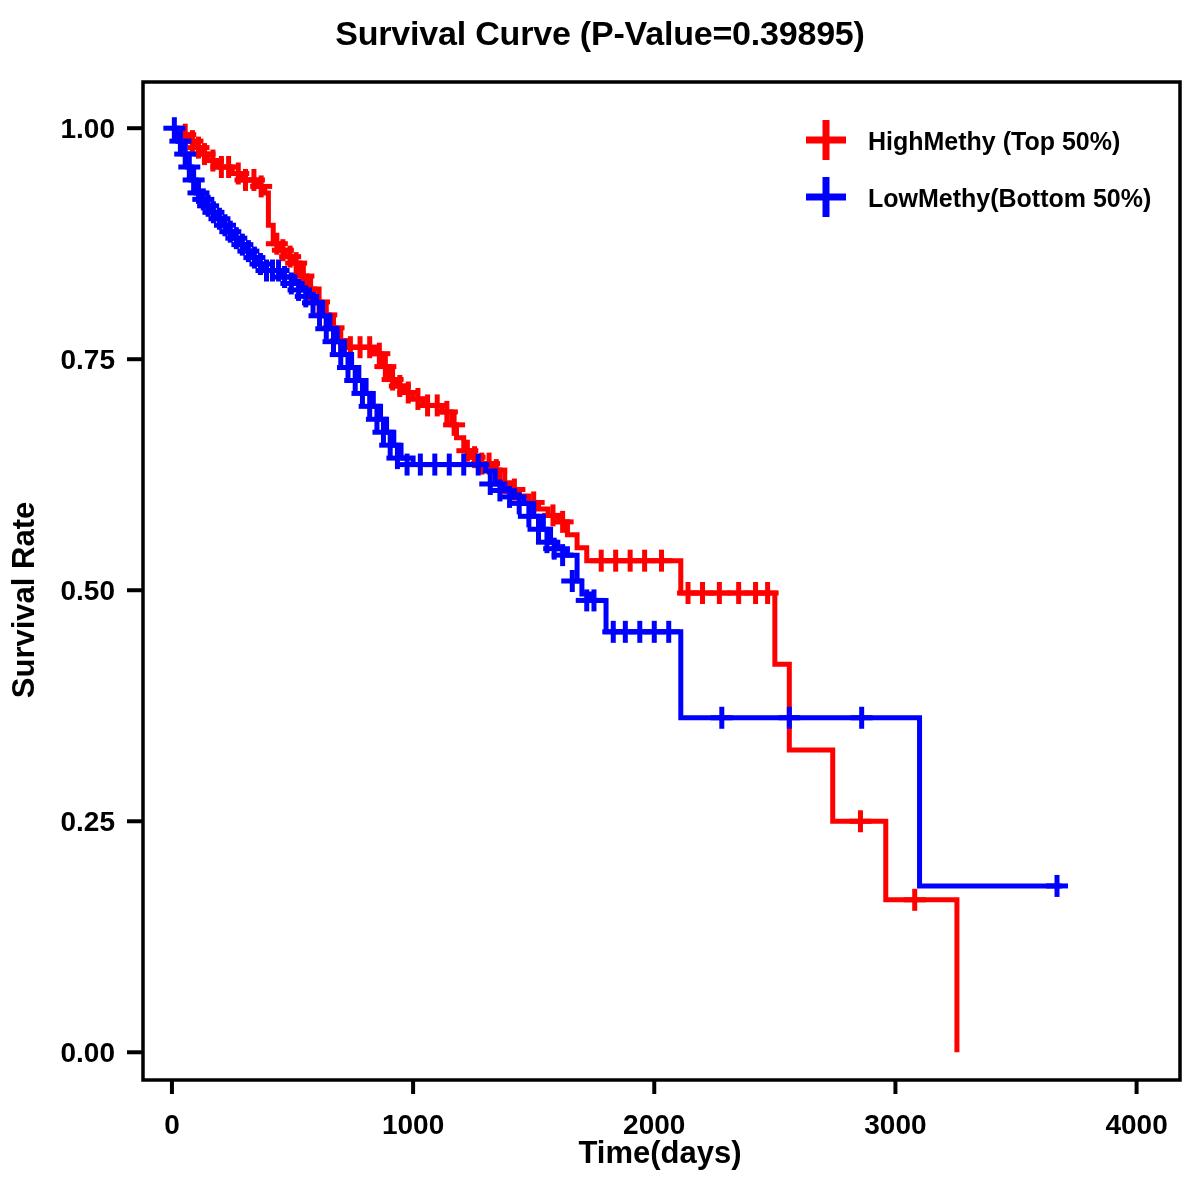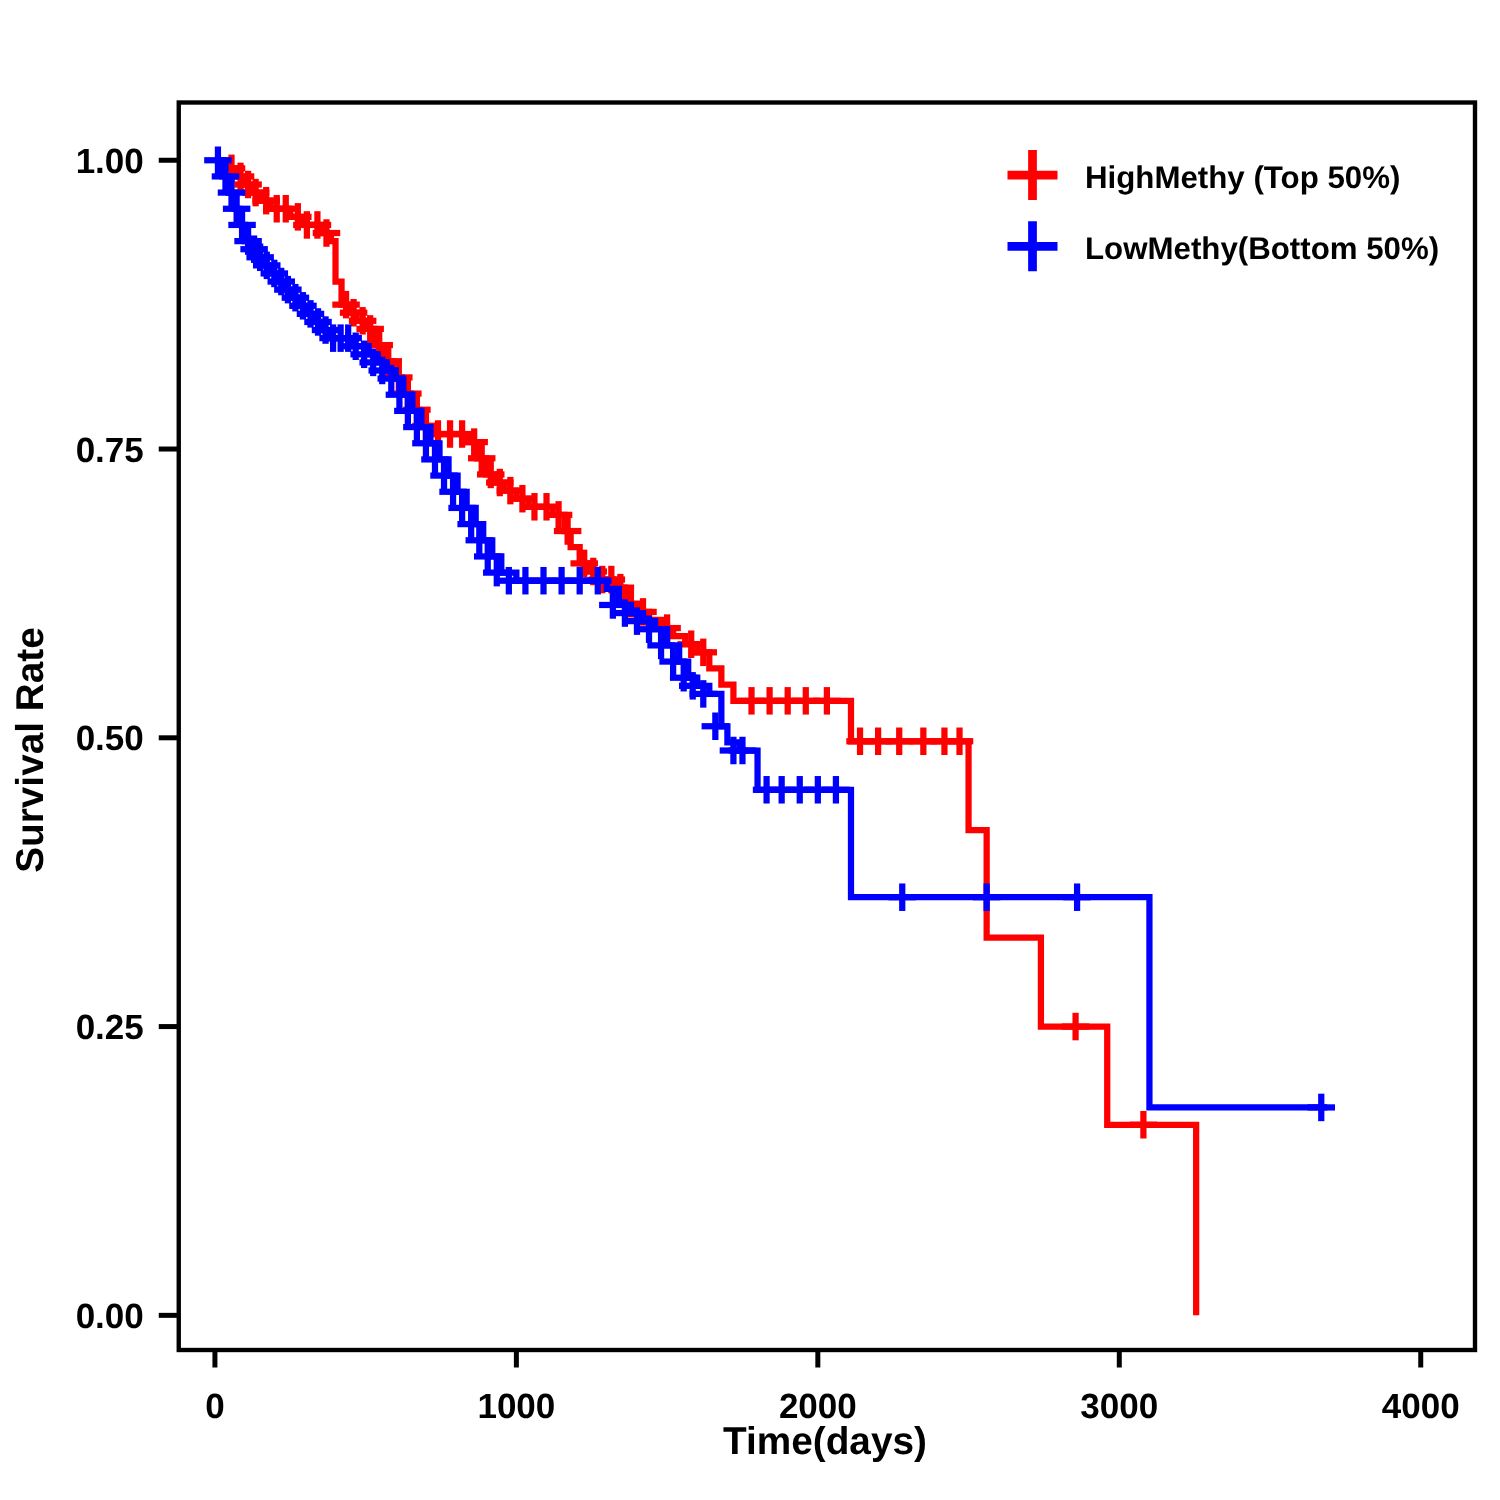--- a/index.html
+++ b/index.html
@@ -48,20 +48,21 @@
     font-size: 25px;
     font-weight: bold;
     fill: #000000;
   }
 </style>
 </head>
 <body>
 
 <div id="page">
 
+  <div id="chart-title">Survival Curve (P-Value=0.39895)</div>
 
   <svg id="plot-svg" width="1200" height="1200">
     <g id="axis-frame">
         <rect x="143" y="82" width="1037" height="998" fill="none" stroke="#000000" stroke-width="3.5"></rect>
       </g>
     <g id="x-ticks">
         <line x1="171.93953488372094" y1="1080" x2="171.93953488372094" y2="1094" stroke="#000000" stroke-width="4"></line>
         <text x="171.93953488372094" y="1134" text-anchor="middle" class="tick-label">0</text>
         <line x1="413.10232558139535" y1="1080" x2="413.10232558139535" y2="1094" stroke="#000000" stroke-width="4"></line>
         <text x="413.10232558139535" y="1134" text-anchor="middle" class="tick-label">1000</text>

